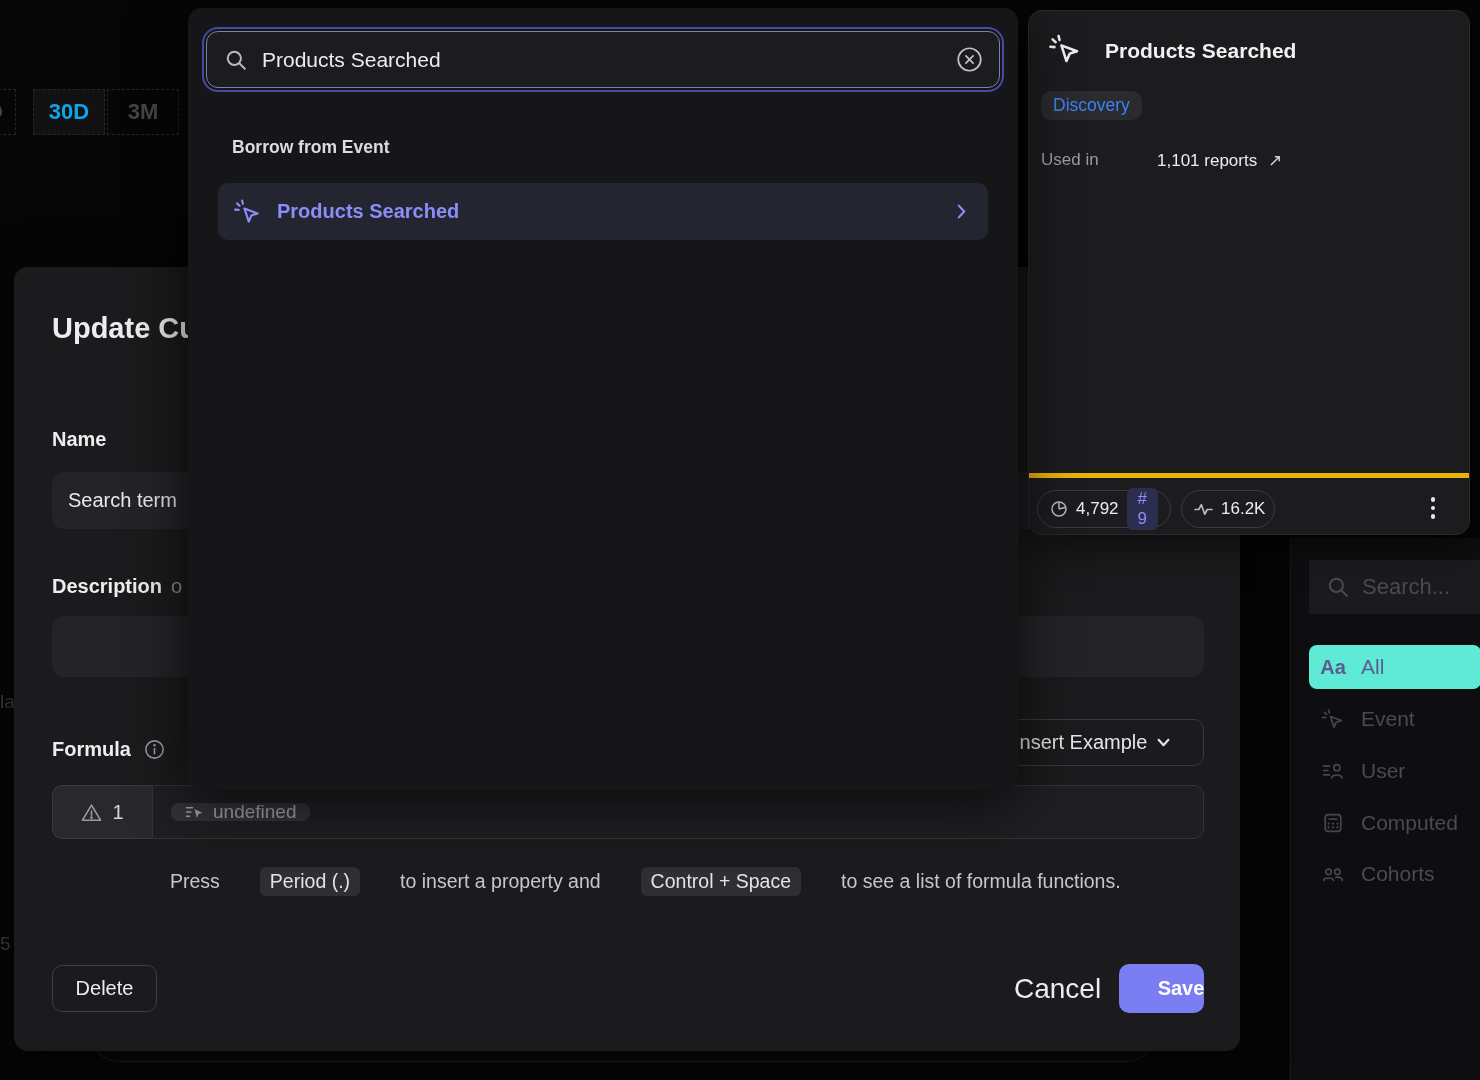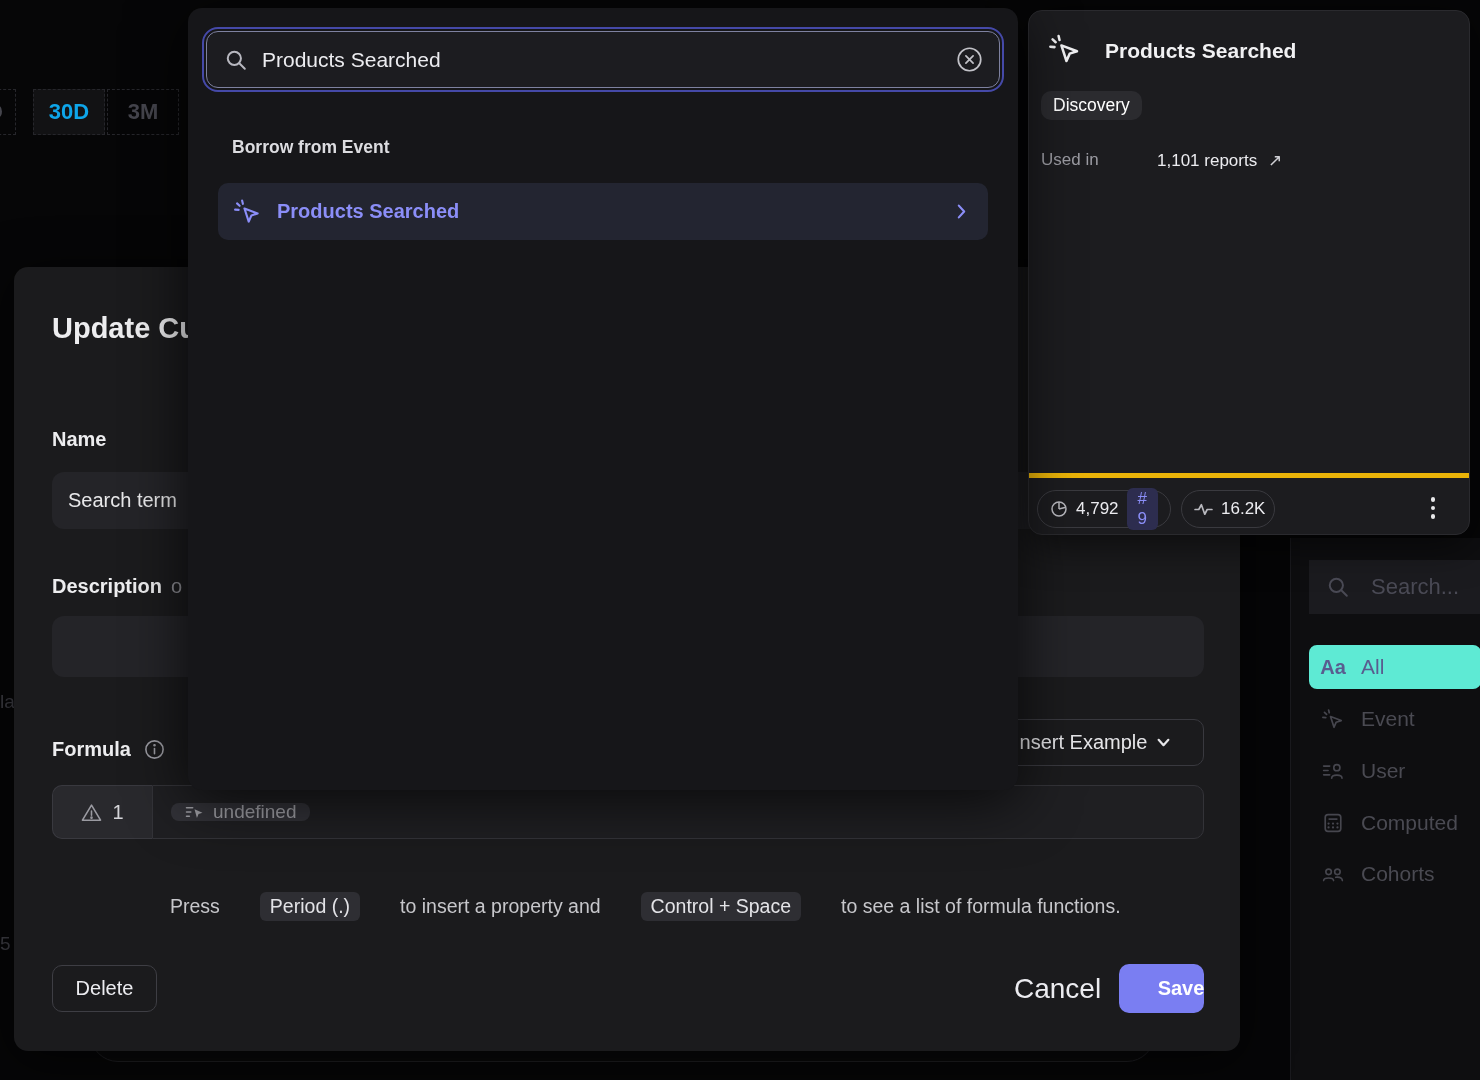--- a/index.html
+++ b/index.html
@@ -10,21 +10,21 @@
   svg { display:block; }
 
   
   .time-btn { display:flex; align-items:center; justify-content:center;
     border:1px dashed #26262b; font-size:22px; font-weight:bold; color:#45454d; }
   .time-btn.sel { background:#121214; color:#0ea5e9; }
   .frag { color:#3f3f46; font-size:19px; }
   .bg-panel-outline { border:1px solid #1e1e22; border-radius:0 0 28px 28px; background:#09090a; }
 
   .sidebar { background:#0e0e10; border-left:1px solid #1a1a1e; }
-  .sb-search { display:flex; align-items:center; gap:22px; padding-left:18px;
+  .sb-search { display:flex; align-items:center; gap:13px; padding-left:18px;
     background:#1b1b1f; border-radius:0; color:#4a4a55; font-size:22px; }
   .sb-item { display:flex; align-items:center; gap:16px; padding-left:12px; color:#4a4a52; font-size:21px; }
   .sb-item.sel { background:#5eead4; border-radius:8px; color:#595d8f; }
   .sb-item .ic { width:24px; display:flex; justify-content:center; color:#46464e; }
   .sb-item.sel .ic { color:#595d8f; font-size:20px; font-weight:bold; }
 
   
   .modal { background:#1b1b1d; border-radius:14px; box-shadow:0 8px 50px rgba(0,0,0,.65); }
   .m-title { font-size:29px; font-weight:bold; color:#ededef; }
   .m-label { font-size:20px; font-weight:bold; color:#ededef; }
@@ -53,21 +53,21 @@
     border-radius:12px; display:flex; align-items:center; padding:0 16px 0 18px; }
   .dd-query { margin-left:15px; font-size:21px; color:#ececf0; flex:1; }
   .dd-section { font-size:17.5px; font-weight:600; color:#dcdce0; }
   .dd-row { background:#232531; border-radius:10px; display:flex; align-items:center;
     padding:0 22px 0 16px; gap:16px; color:#8b8ef8; }
   .dd-row .lbl { font-size:20px; font-weight:bold; flex:1; }
 
   
   .card { background:#1c1c1f; border:1px solid #2a2a2e; border-radius:14px; box-shadow:0 8px 40px rgba(0,0,0,.6); }
   .card-title { font-size:21px; font-weight:bold; color:#f1f1f3; }
-  .badge { background:#2b2b2f; border-radius:10px; padding:4px 12px; font-size:17.5px; color:#ffffff; display:inline-block;text-align:center; }
+  .badge { background:#2b2b2f; border-radius:10px; padding:4px 12px; font-size:17.5px; color:#3b82f6; display:inline-block;text-align:center; }
   .used-lbl { font-size:17px; color:#9b9ba2; }
   .used-val { font-size:17px; color:#ececf0; }
   .pill { border:1px solid #3a3a3f; border-radius:19px; height:38px; display:flex; align-items:center;
     gap:8px; padding:0 12px; color:#ececf0; font-size:17px; background:transparent; }
   .pill .ic { color:#b9b9bf; }
   .rank { background:#2d2d4f; border-radius:6px; padding:1px 7px; color:#8b8ef8; font-size:17px; }
   .kebab { display:flex; flex-direction:column; gap:4px; align-items:center; justify-content:center;
     background:none; border:none; }
   .kebab .dot { width:4.5px; height:4.5px; border-radius:50%; background:#e8e8ea; }
   .card-footer { border-top:5px solid #eab308; }
@@ -210,21 +210,21 @@
               <line x1="1.5" y1="3" x2="8" y2="3"></line>
               <line x1="1.5" y1="7.5" x2="6" y2="7.5"></line>
               <line x1="1.5" y1="12" x2="4.5" y2="12"></line>
               <path d="M10 4.5 L18.5 8.2 L14.3 9.6 L12.6 13.8 Z" fill="currentColor" stroke="none"></path>
             </svg>
         </span>
         <span>undefined</span>
       </span>
     </div>
 
-    <div class="abs helper" style="left:156px; top:625px;gap:40px;">
+    <div class="abs helper" style="left:156px; top:600px;gap:40px;">
       <span>Press</span>
       <span class="kbd">Period (.)</span>
       <span>to insert a property and</span>
       <span class="kbd">Control + Space</span>
       <span>to see a list of formula functions.</span>
     </div>
 
     <button class="abs btn-outline" style="left:38px; top:698px; width:105px; height:47px;">
       <span>Delete</span>
     </button>

